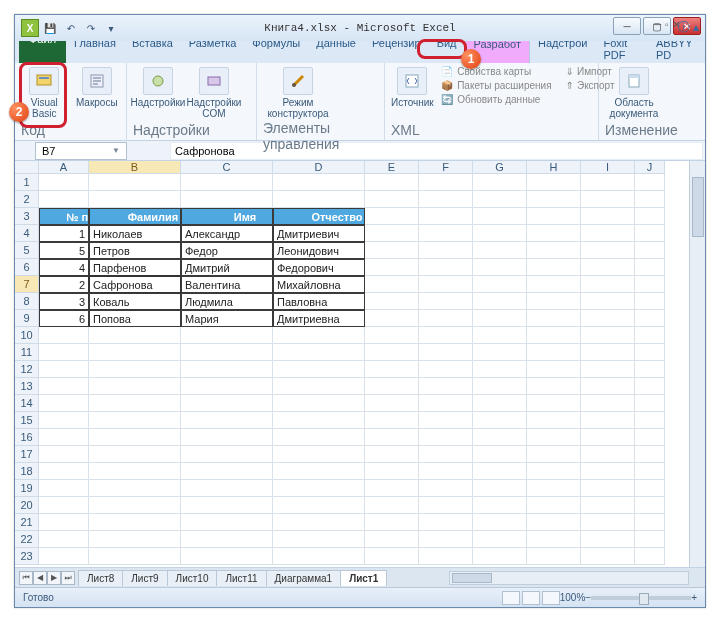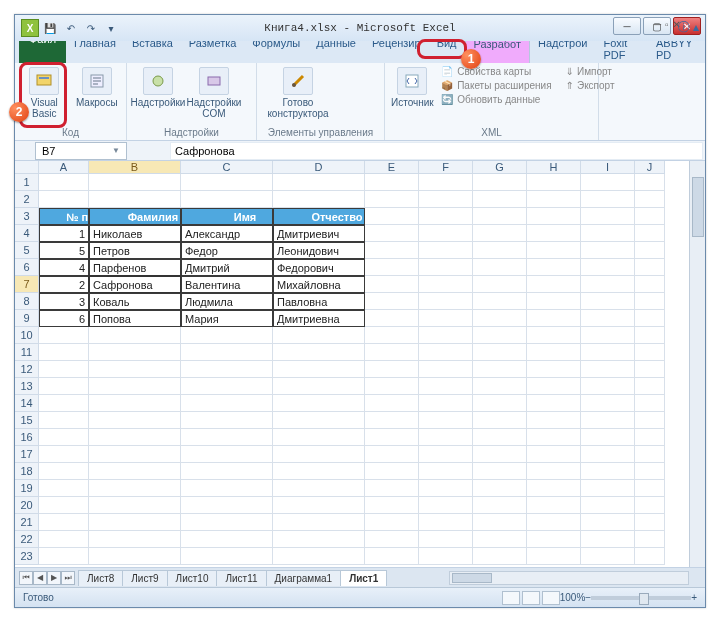--- a/index.html
+++ b/index.html
@@ -14,21 +14,21 @@
 .winbtns { position:absolute; right:4px; top:2px; display:flex; gap:2px; }
 .winbtn { width:28px; height:18px; border:1px solid #8aa0b8; background:linear-gradient(#f8fbff,#d9e6f3); border-radius:2px; display:flex; align-items:center; justify-content:center; font-size:10px; color:#333; }
 .winbtn.close { background:linear-gradient(#f08080,#c83030); color:#fff; border-color:#a02020; }
 .tabs { height:22px; background:#dce8f5; display:flex; align-items:flex-end; padding-left:4px; font-size:11px; }
 .tab { padding:3px 8px 2px; color:#2a5a8a; cursor:pointer; }
 .tab.file { background:#1e6836; color:#fff; border-radius:2px 2px 0 0; padding:18px 10px; }
 .tab.active { background:#f0abfc; border:1px solid #b5c8dd; border-bottom:none; border-radius:2px 2px 0 0; color:#3a5a7a; }
 .ribbon { height:78px; background:#f4f8fc; border-bottom:1px solid #c3d2e4; display:flex; font-size:10px; color:#3a5a7a; position:relative; }
 .rgroup { border-right:1px solid #d2dde9; display:flex; flex-direction:column; padding:2px 6px 0; }
 .rgroup .grow { flex:1; display:flex; align-items:flex-start; gap:6px; }
-.rgroup .glabel { text-align:center; font-size:10px; color:#6a7a8a; padding:1px 0 2px; }
+.rgroup .glabel { font-size:14px; color:#6a7a8a; padding:1px 0 2px; }
 .bigbtn { display:flex; flex-direction:column; align-items:center; gap:2px; width:50px; padding-top:2px; cursor:pointer; text-align:center; line-height:1.1; }
 .bigbtn .bicon { width:30px; height:28px; background:#e8eff8; border:1px solid #c5d3e3; border-radius:2px; display:flex; align-items:center; justify-content:center; }
 .smallrow { display:flex; flex-direction:column; gap:1px; }
 .smallbtn { display:flex; align-items:center; gap:3px; padding:1px 2px; cursor:pointer; white-space:nowrap; color:#888; }
 .help { position:absolute; right:6px; top:4px; color:#3a6aa0; font-size:12px; }
 .mdi { position:absolute; right:24px; top:4px; display:flex; gap:4px; }
 .mdi span { font-size:10px; color:#555; }
 
 .formula { height:20px; background:#eef3f9; border-bottom:1px solid #c3d2e4; display:flex; align-items:center; font-size:11px; }
 .namebox { width:92px; border-right:1px solid #c3d2e4; padding:0 6px; display:flex; align-items:center; justify-content:space-between; background:#fff; height:18px; margin:1px 0 1px 20px; border:1px solid #b0c0d0; }
@@ -160,21 +160,21 @@
     </div>
     <div class="rgroup" style="width:128px">
       <div class="grow">
         <div class="bigbtn" style="width:70px">
           <div class="bicon">
                 <svg class="ico16" viewBox="0 0 16 16">
                   <path d="M3 13L13 3" stroke="#c80" stroke-width="3"></path>
                   <circle cx="4" cy="12" r="2" fill="#654"></circle>
                 </svg>
               </div>
-          <span>Готово конструктора</span>
+          <span>Режим конструктора</span>
         </div>
       </div>
       <div class="glabel">Элементы управления</div>
     </div>
     <div class="rgroup" style="width:214px">
       <div class="grow">
         <div class="bigbtn" style="width:52px">
           <div class="bicon">
                 <svg class="ico16" viewBox="0 0 16 16">
                   <rect x="2" y="2" width="12" height="12" fill="#fff" stroke="#8ab"></rect>
@@ -187,20 +187,34 @@
           <div class="smallbtn">📄 <span>Свойства карты</span></div>
           <div class="smallbtn">📦 <span>Пакеты расширения</span></div>
           <div class="smallbtn">🔄 <span>Обновить данные</span></div>
         </div>
         <div class="smallrow" style="margin-left:4px">
           <div class="smallbtn">⇓ <span>Импорт</span></div>
           <div class="smallbtn">⇑ <span>Экспорт</span></div>
         </div>
       </div>
       <div class="glabel">XML</div>
+    </div>
+    <div class="rgroup" style="width:70px;border-right:none">
+      <div class="grow">
+        <div class="bigbtn" style="width:60px">
+          <div class="bicon">
+                <svg class="ico16" viewBox="0 0 16 16">
+                  <rect x="3" y="2" width="10" height="12" fill="#fff" stroke="#8ab"></rect>
+                  <rect x="3" y="2" width="10" height="3" fill="#cde"></rect>
+                </svg>
+              </div>
+          <span>Область документа</span>
+        </div>
+      </div>
+      <div class="glabel">Изменение</div>
     </div>
   </div>
 
   <div class="formula">
     <div class="namebox">
       <span>B7</span>
       <span style="font-size:8px;color:#789">▼</span>
     </div>
     <div class="fx">fx</div>
     <div class="fval">

